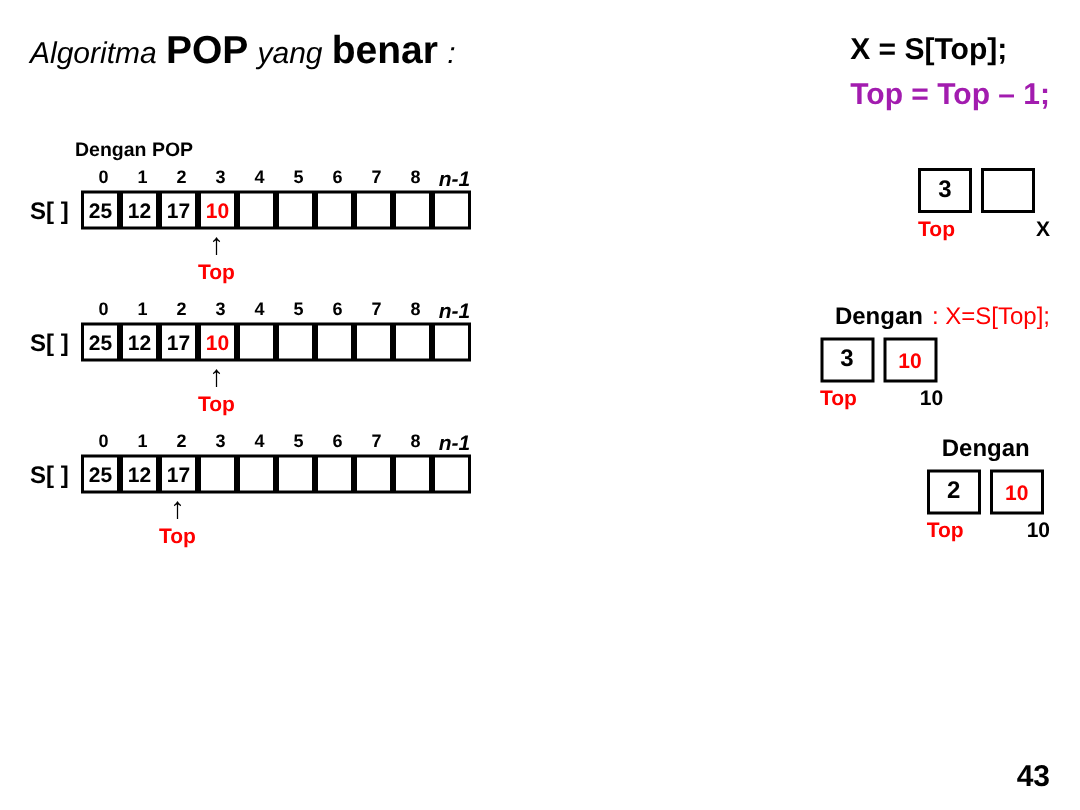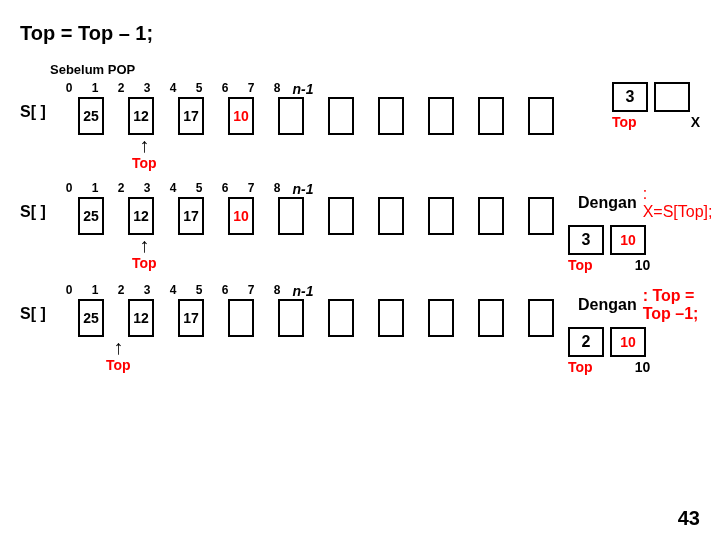--- a/index.html
+++ b/index.html
@@ -52,21 +52,21 @@
       font-family: 'Comic Sans MS', cursive, sans-serif;
     }
 
     .title-right {
       font-size: 20px;
       font-weight: bold;
       text-align: left;
       line-height: 1.5;
     }
     .title-right .line1 { color: #000; }
-    .title-right .eq { color: #000000; }
+    .title-right .eq { color: #a21caf; }
 
     
     .sebelum-label {
       font-size: 13px;
       font-weight: bold;
       margin-top: 8px;
       margin-left: 30px;
     }
 
     
@@ -103,28 +103,27 @@
     .index-cell.n-minus-1 {
       font-style: italic;
       font-size: 14px;
     }
 
     .cells-row {
       display: flex;
     }
     .cell {
       width: 26px;
-      height: 38px;
+      height: 26px;
       border: 2px solid #000;
       display: flex;
       align-items: center;
       justify-content: center;
       font-size: 14px;
       font-weight: bold;
-      margin-left: 24px;
     }
     .cell.filled { background: #fff; }
     .cell.empty { background: #fff; }
     .cell.highlight { color: #ff0000; }
 
     
     .top-arrow-container {
       display: flex;
       flex-direction: column;
       align-items: center;
@@ -193,31 +192,44 @@
       gap: 6px;
       margin-top: 2px;
     }
   </style>
 </head>
 <body>
 
 <div class="page">
 
   <div class="title-area">
+    <div class="title-left">
+      <span class="word-algoritma">Algoritma</span>
+      <span> </span>
+      <span class="word-pop">POP</span>
+      <span> </span>
+      <span class="word-yang">yang</span>
+      <span> </span>
+      <span class="word-benar">benar</span>
+      <span class="word-yang"> :</span>
+    </div>
     <div class="title-right">
+      <div class="line1">
+        <span>X = S[Top];</span>
+      </div>
       <div>
         <span class="eq">Top = Top – 1;</span>
       </div>
     </div>
   </div>
 
   <div class="section-block">
     <div style="display:flex; align-items:flex-start;">
       <div style="flex:1;">
-        <div class="sebelum-label">Sebelum POP</div>
+        <div class="sebelum-label">Dengan POP</div>
 
         <div class="array-section">
           <div class="s-label">S[ ]</div>
           <div class="array-container">
             <div class="index-row">
               <div class="index-cell">0</div>
               <div class="index-cell">1</div>
               <div class="index-cell">2</div>
               <div class="index-cell">3</div>
               <div class="index-cell">4</div>
@@ -363,21 +375,20 @@
                 <div class="top-label">Top</div>
               </div>
             </div>
           </div>
         </div>
       </div>
 
       <div style="display:flex; flex-direction:column; margin-left:14px; margin-top:4px;">
         <div class="dengan-row">
           <span style="font-size:16px; font-weight:bold;">Dengan</span>
-          <span style="font-size:16px; font-weight:bold; color:#ff0000; margin-left:6px;">: Top = Top –1;</span>
         </div>
         <div class="box-row" style="margin-top:4px;">
           <div class="info-box">2</div>
           <div class="info-box" style="font-size:14px; color:#ff0000;">10</div>
         </div>
         <div class="top-val-row">
           <div class="box-label">Top</div>
           <div style="width:30px;"></div>
           <div class="box-val-label" style="color:#000;">10</div>
         </div>

